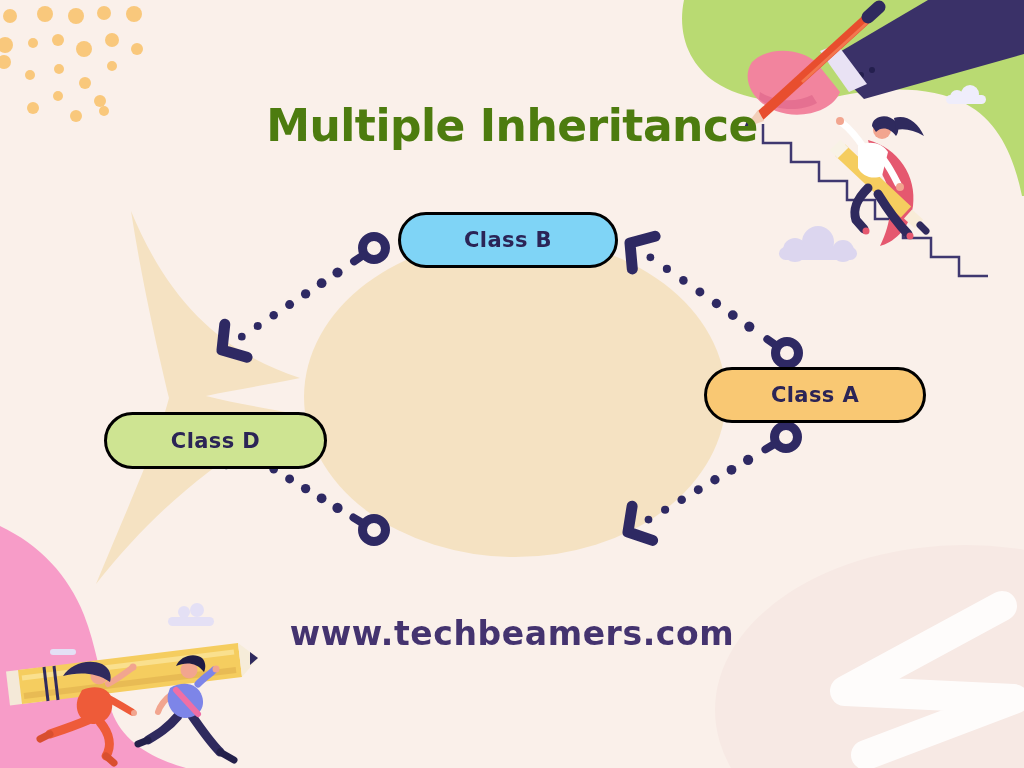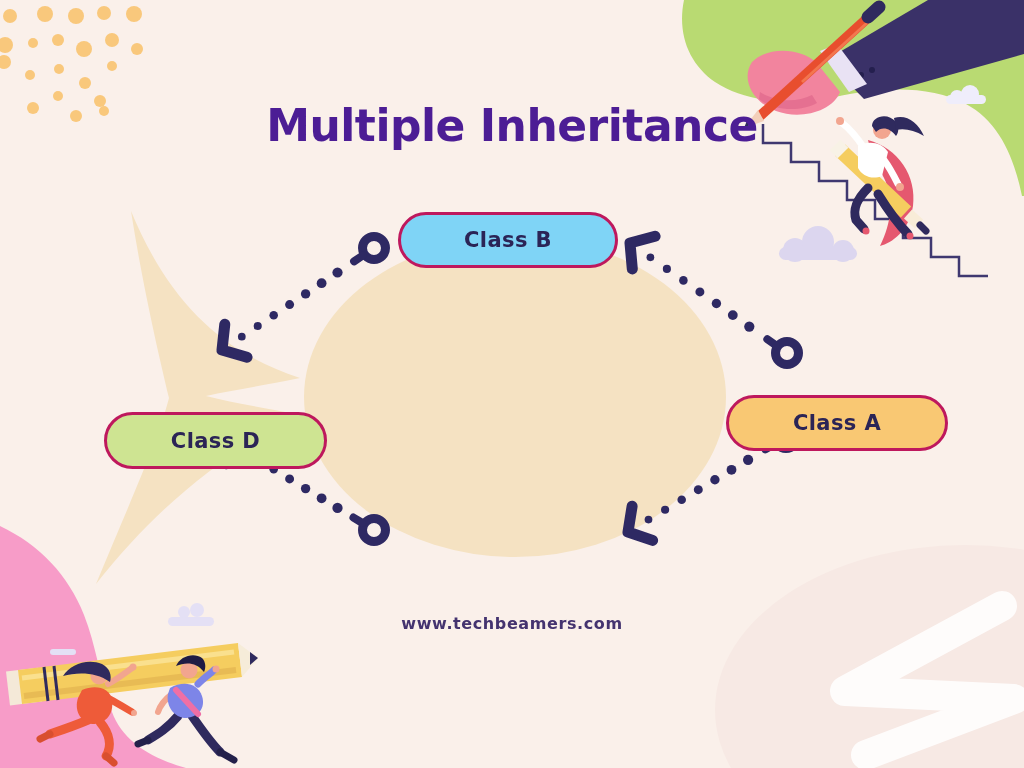--- a/index.html
+++ b/index.html
@@ -1,31 +1,31 @@
 <!DOCTYPE html>
 <html><head>
 <meta charset="utf-8">
 <style>
   html,body{margin:0;padding:0;}
   body{width:1024px;height:768px;overflow:hidden;position:relative;
        font-family:"DejaVu Sans",sans-serif;background:#faf0ea;}
   #stage{position:absolute;inset:0;width:1024px;height:768px;}
   svg.layer{position:absolute;left:0;top:0;pointer-events:none;}
-  .pill{position:absolute;border:3px solid #be185d;border-radius:32px;
+  .pill{position:absolute;border:3px solid #000000;border-radius:32px;
         display:flex;align-items:center;justify-content:center;
         font-weight:bold;font-size:21px;color:#2b2456;letter-spacing:.4px;
         font-family:"DejaVu Sans",sans-serif;}
   #pill-b{left:398px;top:212px;width:214px;height:50px;}
-  #pill-a{left:726px;top:367px;width:216px;height:50px;margin-top:28px;}
+  #pill-a{left:704px;top:367px;width:216px;height:50px;}
   #pill-d{left:104px;top:367px;width:217px;height:51px;}
   #pill-c{left:397px;top:513px;width:216px;height:51px;}
   #title{position:absolute;left:0;right:0;top:100px;text-align:center;
-         font-weight:800;font-size:44px;letter-spacing:-0.5px;color:#4c1d95;}
+         font-weight:800;font-size:44px;letter-spacing:-0.5px;color:#4d7c0f;}
   #footer{position:absolute;left:0;right:0;top:614px;text-align:center;
-          font-weight:bold;font-size:16px;letter-spacing:.6px;color:#44336f;}
+          font-weight:bold;font-size:33px;letter-spacing:.6px;color:#44336f;}
 </style>
 </head>
 <body style="background: rgb(250, 240, 234);">
 
 <div id="stage">
 
   <svg class="layer" width="1024" height="768" viewBox="0 0 1024 768">
 
     <g fill="#f5e2c2">
       <ellipse cx="515" cy="397" rx="211" ry="160"></ellipse>

